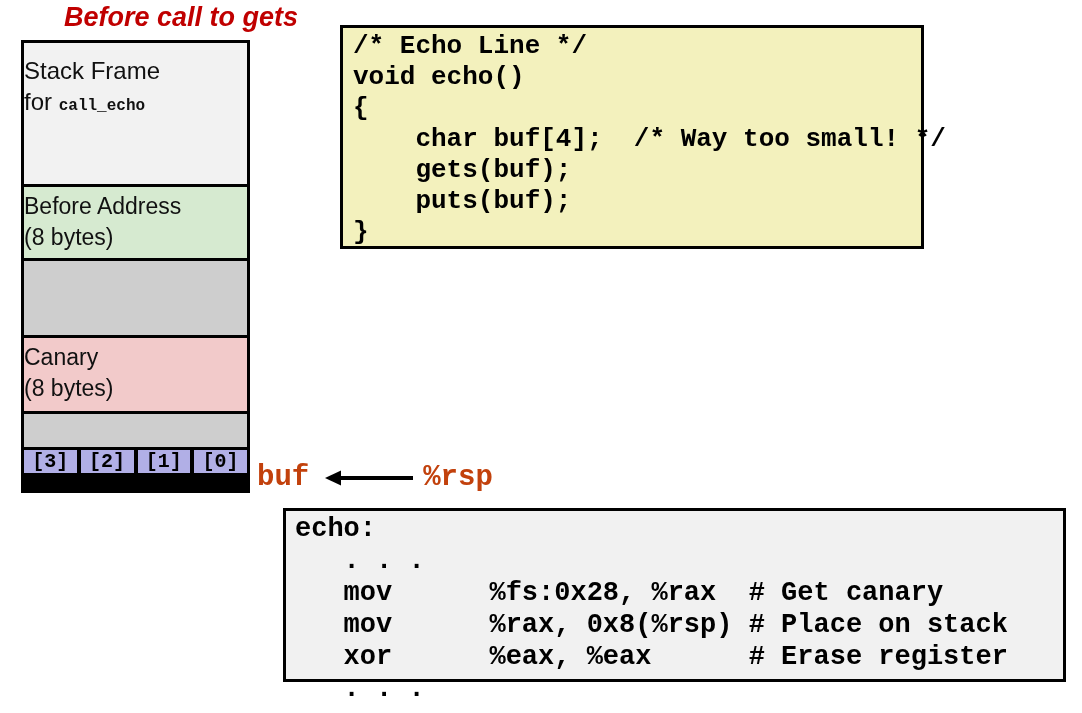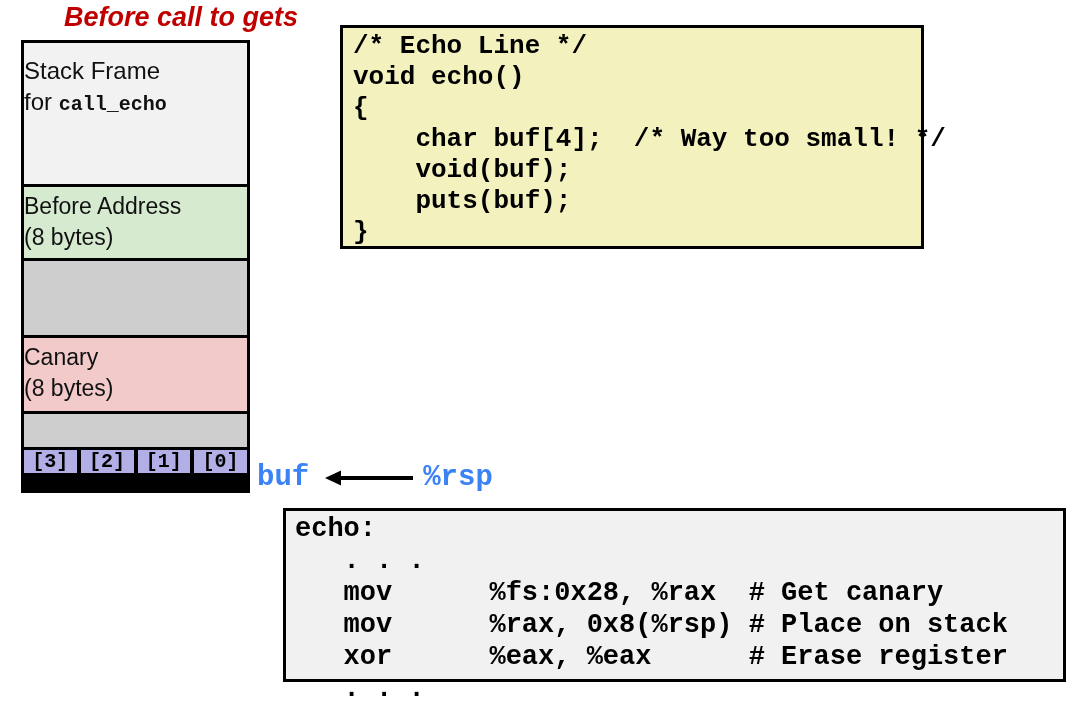--- a/index.html
+++ b/index.html
@@ -32,36 +32,36 @@
   .sec-frame  { height:144px; background:var(--frame-fill,#f2f2f2); padding-top:12px; }
   .sec-ret    { height:74px;  background:var(--return-fill,#d6ead0); padding-top:4px; }
   .sec-gray1  { height:77px;  background:var(--gray-fill,#cecece); }
   .sec-canary { height:76px;  background:var(--canary-fill,#f2caca); padding-top:4px; }
   .sec-gray2  { height:36px;  background:var(--gray-fill,#cecece); }
   .sec-bufrow { flex:1; border-bottom:none; flex-direction:row; display:flex; }
 
   .sec-line  { font-size:23px; line-height:31px; color:#111; }
   .sec-line-lg { font-size:24px; line-height:31px; color:#111; }
   .mono-inline {
-    font-family:"Liberation Mono", monospace; font-weight:bold; font-size:20px;
+    font-family:"Liberation Mono", monospace; font-weight:bold; font-size:16px;
   }
 
   .bufcell {
     flex:1; background:var(--buf-fill,#b1afe6);
     border-left:4px solid #000;
     display:flex; align-items:center; justify-content:center;
     font-family:"Liberation Mono", monospace; font-weight:bold; font-size:20px; color:#000;
   }
   .bufcell:first-child { border-left:none; }
 
   
   .bufptr {
     position:absolute; left:257px; top:458px; height:38px;
     display:flex; align-items:center;
-    font-family:"Liberation Mono", monospace; font-weight:bold; font-size:29px; color:#3b82f6;
+    font-family:"Liberation Mono", monospace; font-weight:bold; font-size:29px; color:#c2410c;
   }
   .bufptr .arrow { margin:2px 8px 0 16px; }
 
   
   .codebox {
     position:absolute; box-sizing:border-box; border:3px solid #000;
   }
   .codebox pre {
     margin:0; font-family:"Liberation Mono", monospace; font-weight:bold; color:#000;
   }
@@ -116,20 +116,20 @@
   <div class="bufptr">
     <span>buf</span>
     <svg class="arrow" width="90" height="18" viewBox="0 0 90 18">
       <line x1="88" y1="9" x2="13" y2="9" stroke="#000" stroke-width="4"></line>
       <polygon points="0,9 16,1.5 16,16.5" fill="#000"></polygon>
     </svg>
     <span>%rsp</span>
   </div>
 
   <div class="codebox c-box">
-    <pre><div class="code-line">/* Echo Line */</div><div class="code-line">void echo()</div><div class="code-line">{</div><div class="code-line">    char buf[4];  /* Way too small! */</div><div class="code-line">    void(buf);</div><div class="code-line">    puts(buf);</div><div class="code-line">}</div></pre>
+    <pre><div class="code-line">/* Echo Line */</div><div class="code-line">void echo()</div><div class="code-line">{</div><div class="code-line">    char buf[4];  /* Way too small! */</div><div class="code-line">    gets(buf);</div><div class="code-line">    puts(buf);</div><div class="code-line">}</div></pre>
   </div>
 
   <div class="codebox asm-box">
     <pre><div class="code-line">echo:</div><div class="code-line">   . . .</div><div class="code-line">   mov      %fs:0x28, %rax  # Get canary</div><div class="code-line">   mov      %rax, 0x8(%rsp) # Place on stack</div><div class="code-line">   xor      %eax, %eax      # Erase register</div><div class="code-line">   . . .</div></pre>
   </div>
 
 </div>
 
 </body></html>

